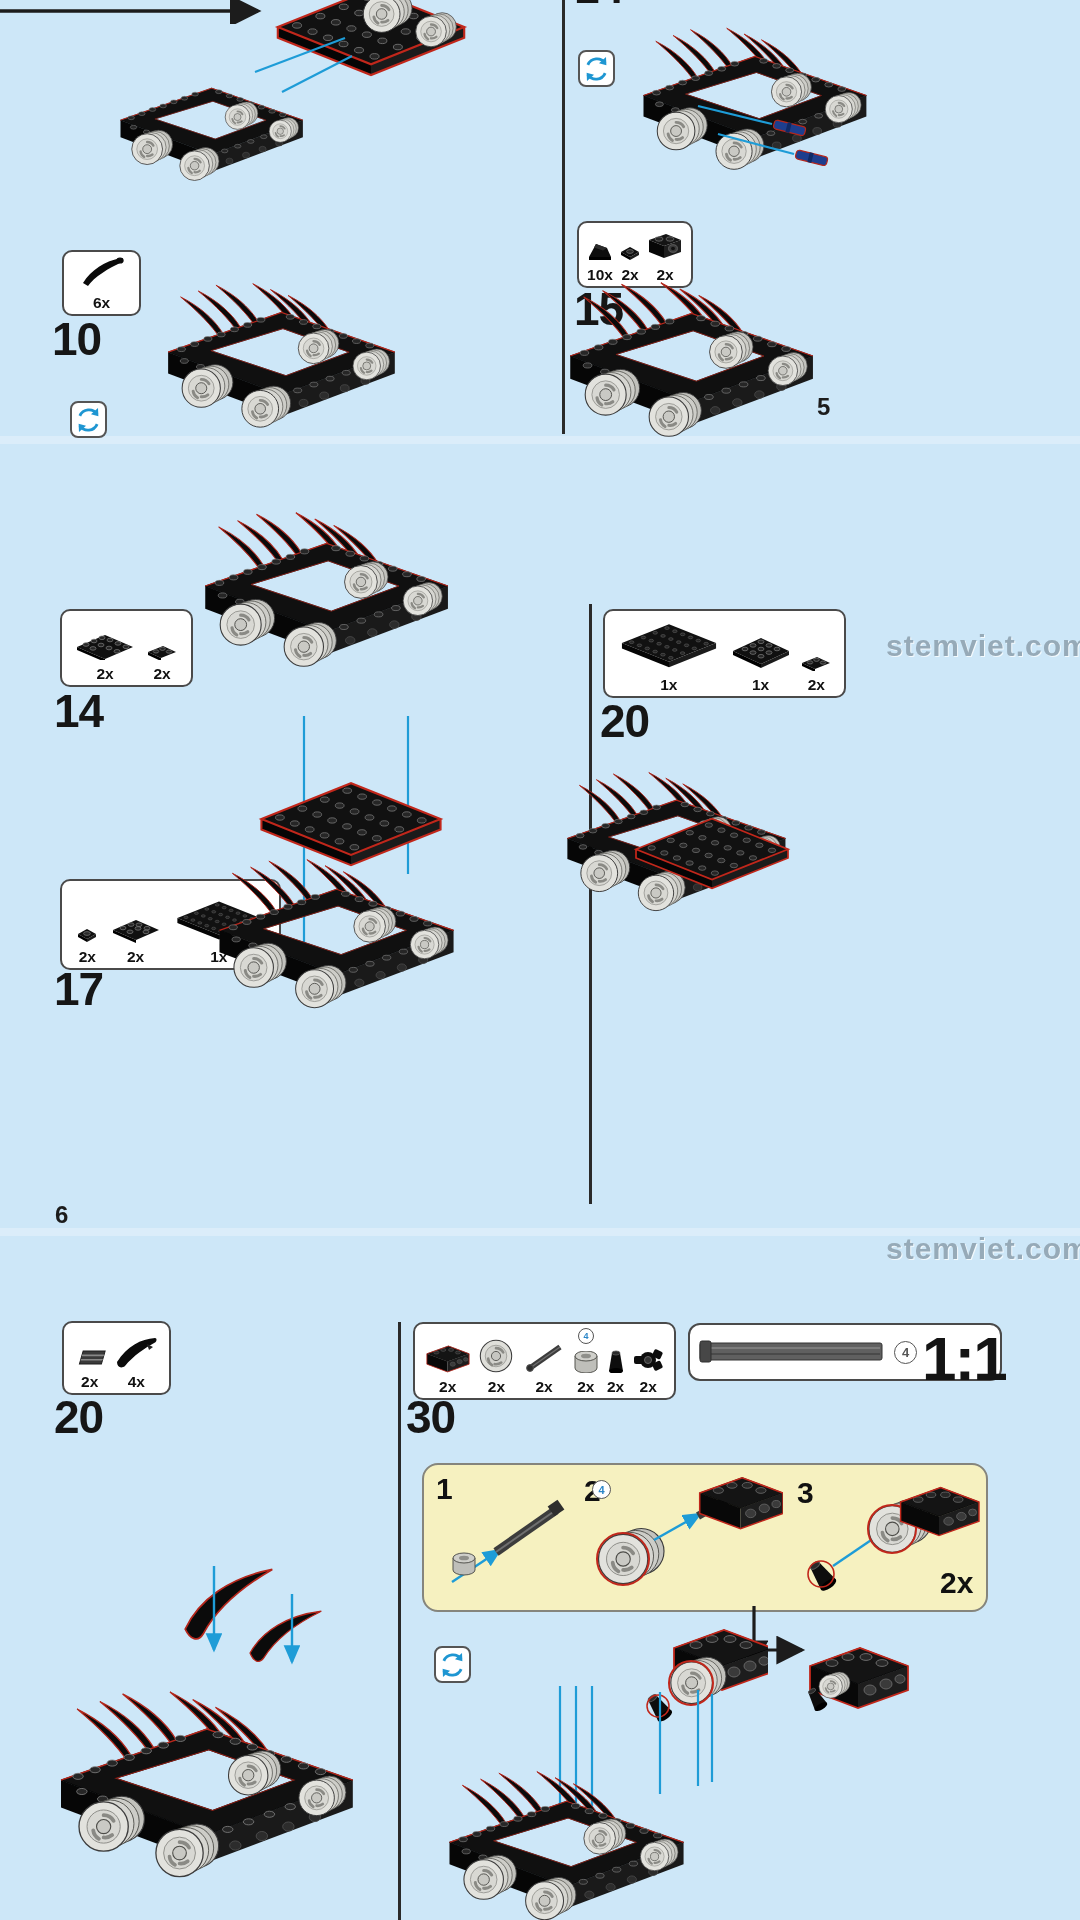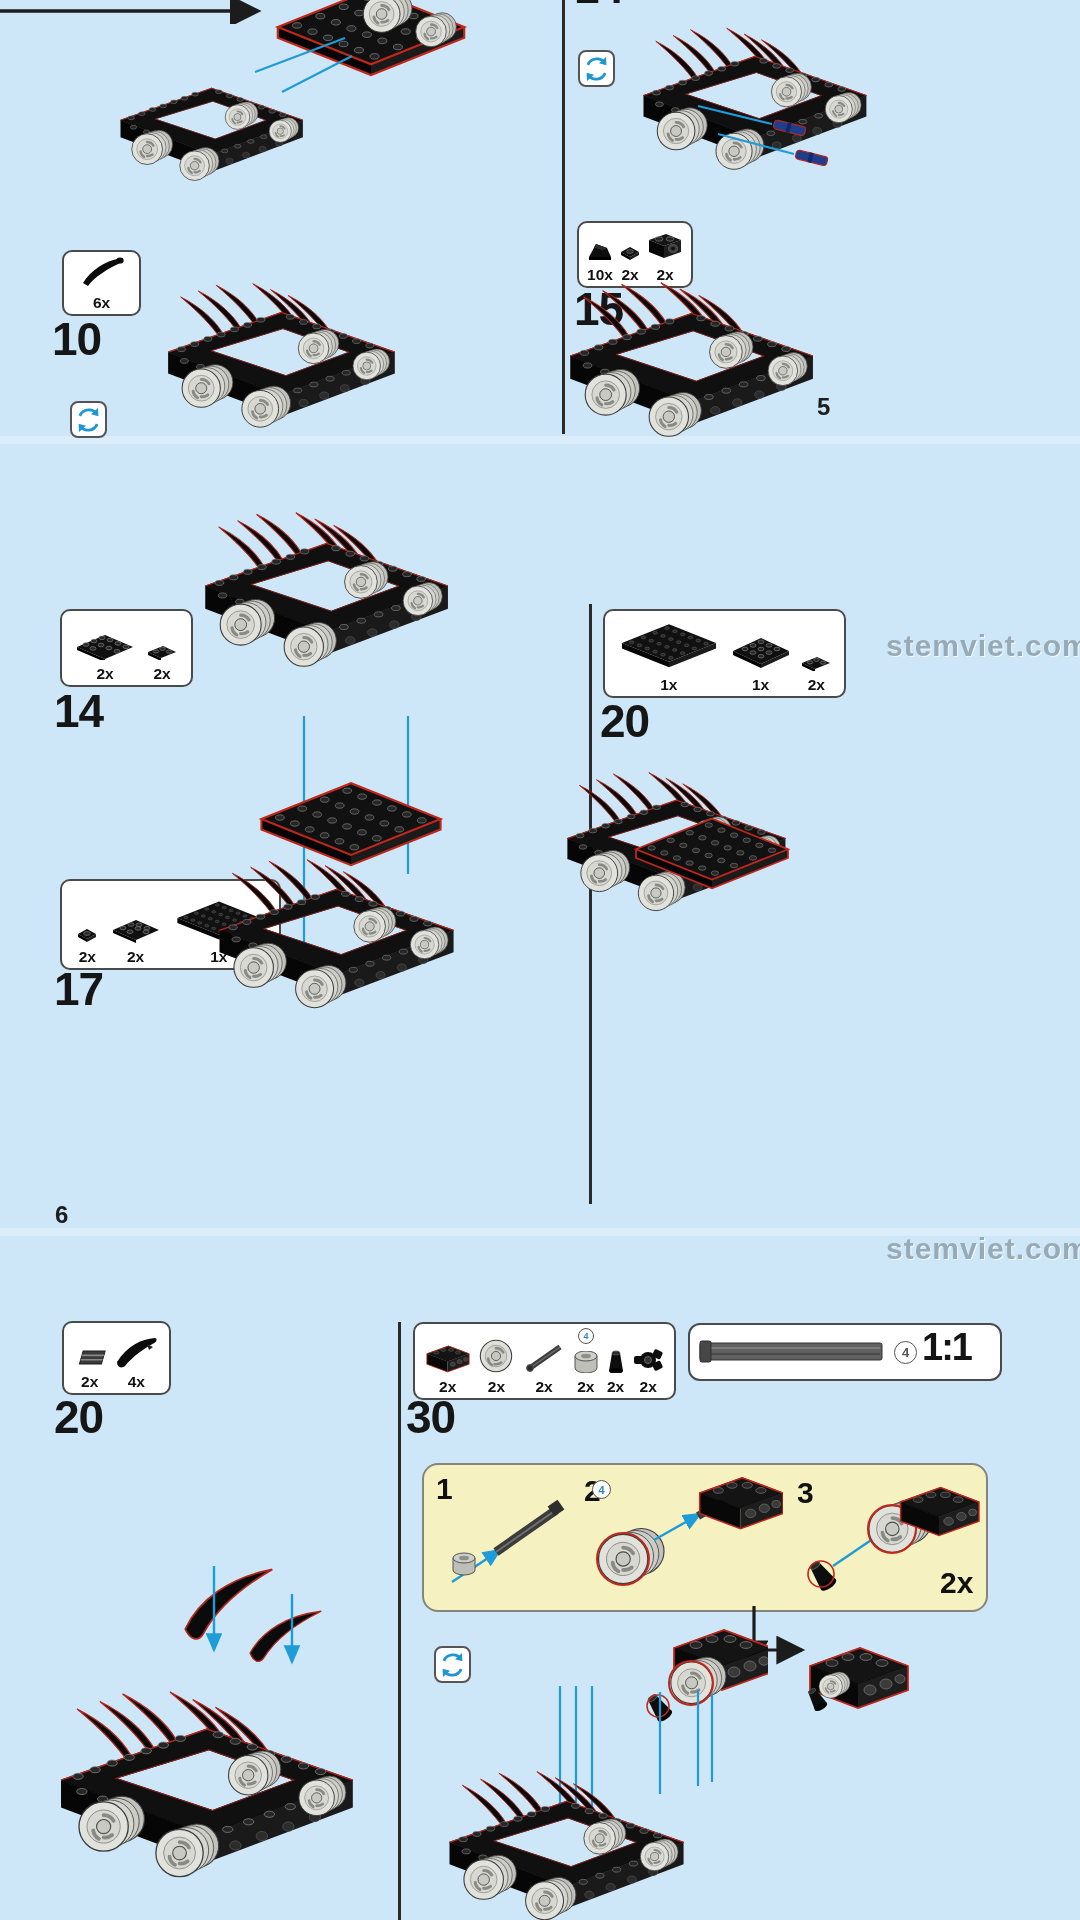--- a/index.html
+++ b/index.html
@@ -16,21 +16,21 @@
   .count{font-weight:bold;font-size:15.5px;line-height:1;color:#111;white-space:nowrap}
   .stepnum{position:absolute;font-weight:bold;font-size:46px;line-height:1;letter-spacing:-1px;color:#161616}
   .pagenum{position:absolute;font-weight:bold;font-size:24px;line-height:1;color:#1c1c1c}
   .watermark{position:absolute;font-size:30px;font-weight:bold;color:#8da0ad;letter-spacing:1px;
              text-shadow:1px 1px 0 rgba(255,255,255,.9);opacity:.85}
   .rotate{position:absolute;width:37px;height:37px;background:#fff;border:2px solid #555;
           border-radius:8px;display:flex;align-items:center;justify-content:center}
   .clipbox{position:absolute;overflow:hidden}
   .num14{font-weight:bold;font-size:46px;line-height:1;letter-spacing:-1px;display:block;margin-top:-36px}
   .scalebox{position:absolute;background:#fff;border:2px solid #4a4a4a;border-radius:12px}
-  .oneone{position:absolute;font-weight:bold;font-size:38px;line-height:1;letter-spacing:-2px;color:#141414}
+  .oneone{position:absolute;font-weight:bold;font-size:62px;line-height:1;letter-spacing:-2px;color:#141414}
   .badge{position:absolute;background:#fff;border:1.5px solid #555;border-radius:50%;
          display:flex;align-items:center;justify-content:center;font-weight:bold;color:#555}
   .badge.blue{color:#2b86c8}
   .yellowbox{position:absolute;background:#f6f1c0;border:2px solid #85857d;border-radius:16px}
   .substep{position:absolute;font-weight:bold;font-size:30px;line-height:1;color:#111}
   .mult{position:absolute;font-weight:bold;font-size:30px;line-height:1;color:#111}
 </style>
 </head>
 <body>
 

